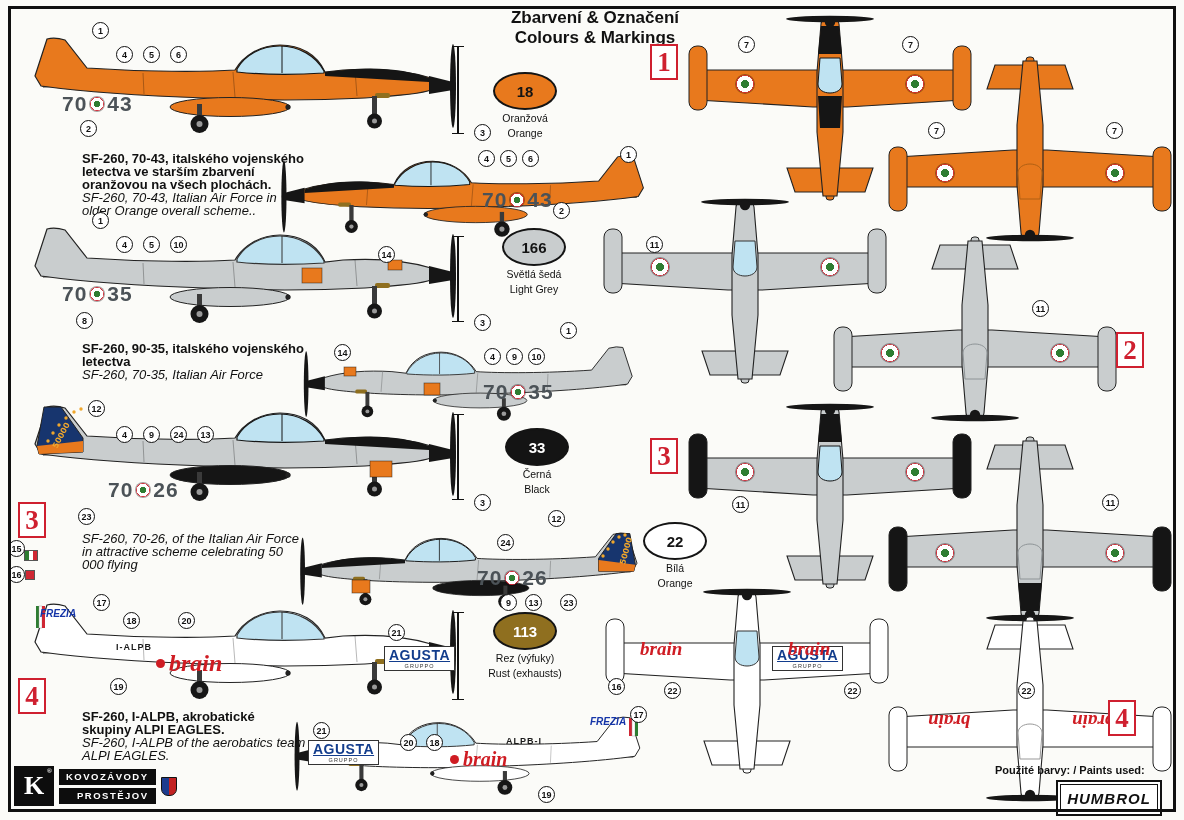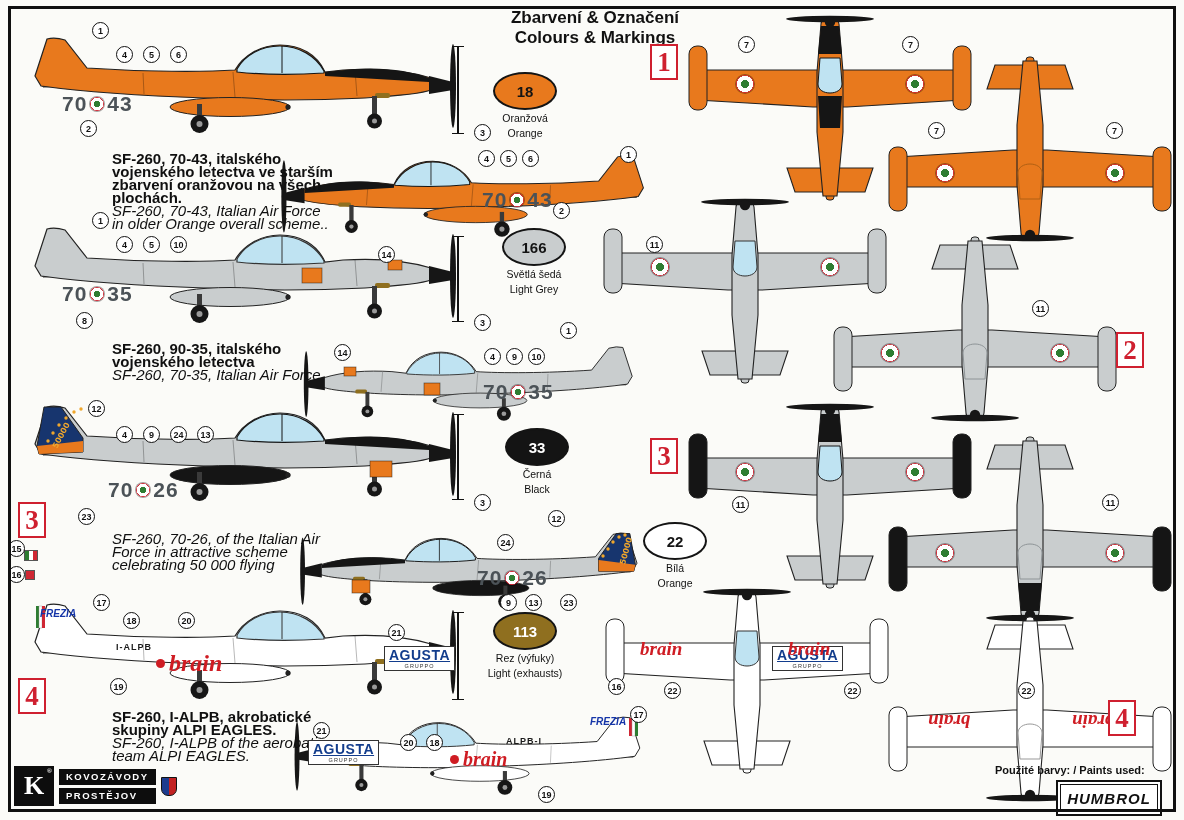--- a/index.html
+++ b/index.html
@@ -3,21 +3,21 @@
 <meta charset="utf-8">
 <style>
   html,body{margin:0;padding:0;background:#e8e8e8;}
   .page{position:relative;width:1184px;height:820px;background:#fbfbf8;font-family:"Liberation Sans",sans-serif;overflow:hidden;margin:0 auto;}
   .frame{position:absolute;left:8px;top:6px;right:8px;bottom:8px;border:3px solid #101010;pointer-events:none;z-index:40;}
   svg.art{position:absolute;left:0;top:0;z-index:5;}
   .title{position:absolute;left:430px;top:8px;width:330px;text-align:center;font-weight:bold;font-size:17px;line-height:20px;color:#111;z-index:20;}
   .sw{position:absolute;width:92px;text-align:center;z-index:21;}
   .sw .oval{width:60px;height:34px;margin:0 auto;border:2px solid #141414;border-radius:50%;display:flex;align-items:center;justify-content:center;font-weight:bold;font-size:15px;background:#fff;}
   .sw .nm{font-size:10.5px;line-height:12.5px;margin-top:2px;color:#111;}
-  .txt{position:absolute;width:224px;font-size:15px;line-height:13px;color:#101010;z-index:20;margin-left:30px;}
+  .txt{position:absolute;width:224px;font-size:13px;line-height:13px;color:#101010;z-index:20;}
   .txt .cz{font-weight:bold;}
   .txt .en{font-style:italic;}
   .co{position:absolute;width:17px;height:17px;border:1.2px solid #111;border-radius:50%;background:#fff;display:flex;align-items:center;justify-content:center;font-size:9px;font-weight:bold;color:#111;z-index:30;box-sizing:border-box;}
   .brk{position:absolute;width:12px;border-top:1.6px solid #111;border-bottom:1.6px solid #111;z-index:12;}
   .brk::after{content:"";position:absolute;left:5px;top:0;bottom:0;width:1.6px;background:#111;}
   .badge{position:absolute;width:28px;height:36px;border:2.2px solid #CF2030;background:#fff;color:#CF2030;display:flex;align-items:center;justify-content:center;font-family:"Liberation Serif",serif;font-weight:bold;font-size:27px;z-index:31;box-sizing:border-box;}
   .code{position:absolute;display:flex;align-items:center;gap:3px;font-weight:bold;font-size:21px;color:#4B5257;z-index:22;letter-spacing:1px;}
   .rnd{border-radius:50%;background:radial-gradient(circle,#2E7D32 0 31%,#fff 31% 64%,#CF2734 64% 100%);box-shadow:0 0 0 1px rgba(0,0,0,.35);}
   .r15{width:14px;height:14px;display:inline-block;}
   .r18{position:absolute;width:18px;height:18px;z-index:22;}
@@ -31,21 +31,21 @@
   .agu{position:absolute;background:#fff;border:1px solid #333;text-align:center;padding:1px 4px;z-index:22;line-height:1.1;}
   .agu .a1{color:#123C8C;font-weight:bold;font-size:14px;letter-spacing:.5px;text-decoration:underline;}
   .agu .a2{color:#333;font-size:5.5px;letter-spacing:1px;}
   .flag{position:absolute;display:flex;z-index:22;border:1px solid #555;}
   .flag i{width:4px;height:9px;display:block;}
   .redmark{position:absolute;width:8px;height:8px;background:#CF2734;border:1px solid #555;z-index:22;}
   .kp{position:absolute;left:14px;top:766px;display:flex;gap:5px;z-index:20;align-items:center;}
   .kp .sq{width:40px;height:40px;background:#0d0d0d;color:#fff;position:relative;display:flex;align-items:center;justify-content:center;font-family:"Liberation Serif",serif;font-weight:bold;font-size:26px;}
   .kp .regmark{position:absolute;right:2px;top:1px;font-size:7px;}
   .kp .col{display:flex;flex-direction:column;gap:3px;justify-content:center;}
-  .kp .bar{background:#0d0d0d;color:#fff;font-weight:bold;font-size:9.5px;letter-spacing:1.5px;padding:2.5px 7px;}
+  .kp .bar{background:#0d0d0d;color:#fff;font-weight:bold;font-size:9.5px;letter-spacing:1.5px;padding:2.5px 7px;text-align:right;}
   .kp .shield{width:14px;height:17px;background:linear-gradient(90deg,#1D3C8F 50%,#C22222 50%);border:1px solid #111;border-radius:0 0 7px 7px;}
   .paints-lbl{position:absolute;left:995px;top:764px;font-weight:bold;font-size:11px;color:#111;z-index:20;}
   .humbox{position:absolute;left:1056px;top:780px;width:106px;height:36px;border:2px solid #111;box-shadow:inset 0 0 0 2px #fff,inset 0 0 0 3px #111;display:flex;align-items:center;justify-content:center;font-weight:bold;font-style:italic;font-size:15px;letter-spacing:1px;color:#111;z-index:20;box-sizing:border-box;background:#fff;}
 </style>
 </head>
 <body>
 
 <div class="page">
 
   <svg class="art" width="1184" height="820" viewBox="0 0 1184 820" xmlns="http://www.w3.org/2000/svg">
@@ -179,21 +179,21 @@
         <span>22</span>
       </div>
     <div class="nm">Bílá</div>
     <div class="nm">Orange</div>
   </div>
   <div class="sw" style="left:479px;top:612px">
     <div class="oval" style="background: rgb(143, 111, 31); color: rgb(255, 255, 255);">
         <span>113</span>
       </div>
     <div class="nm">Rez (výfuky)</div>
-    <div class="nm">Light (exhausts)</div>
+    <div class="nm">Rust (exhausts)</div>
   </div>
 
   <div class="txt" style="left:82px;top:152px">
     <div class="cz">SF-260, 70-43, italského vojenského letectva ve starším zbarvení oranžovou na všech plochách.</div>
     <div class="en">SF-260, 70-43, Italian Air Force in older Orange overall scheme..</div>
   </div>
   <div class="txt" style="left:82px;top:342px">
     <div class="cz">SF-260, 90-35, italského vojenského letectva</div>
     <div class="en">SF-260, 70-35, Italian Air Force</div>
   </div>

